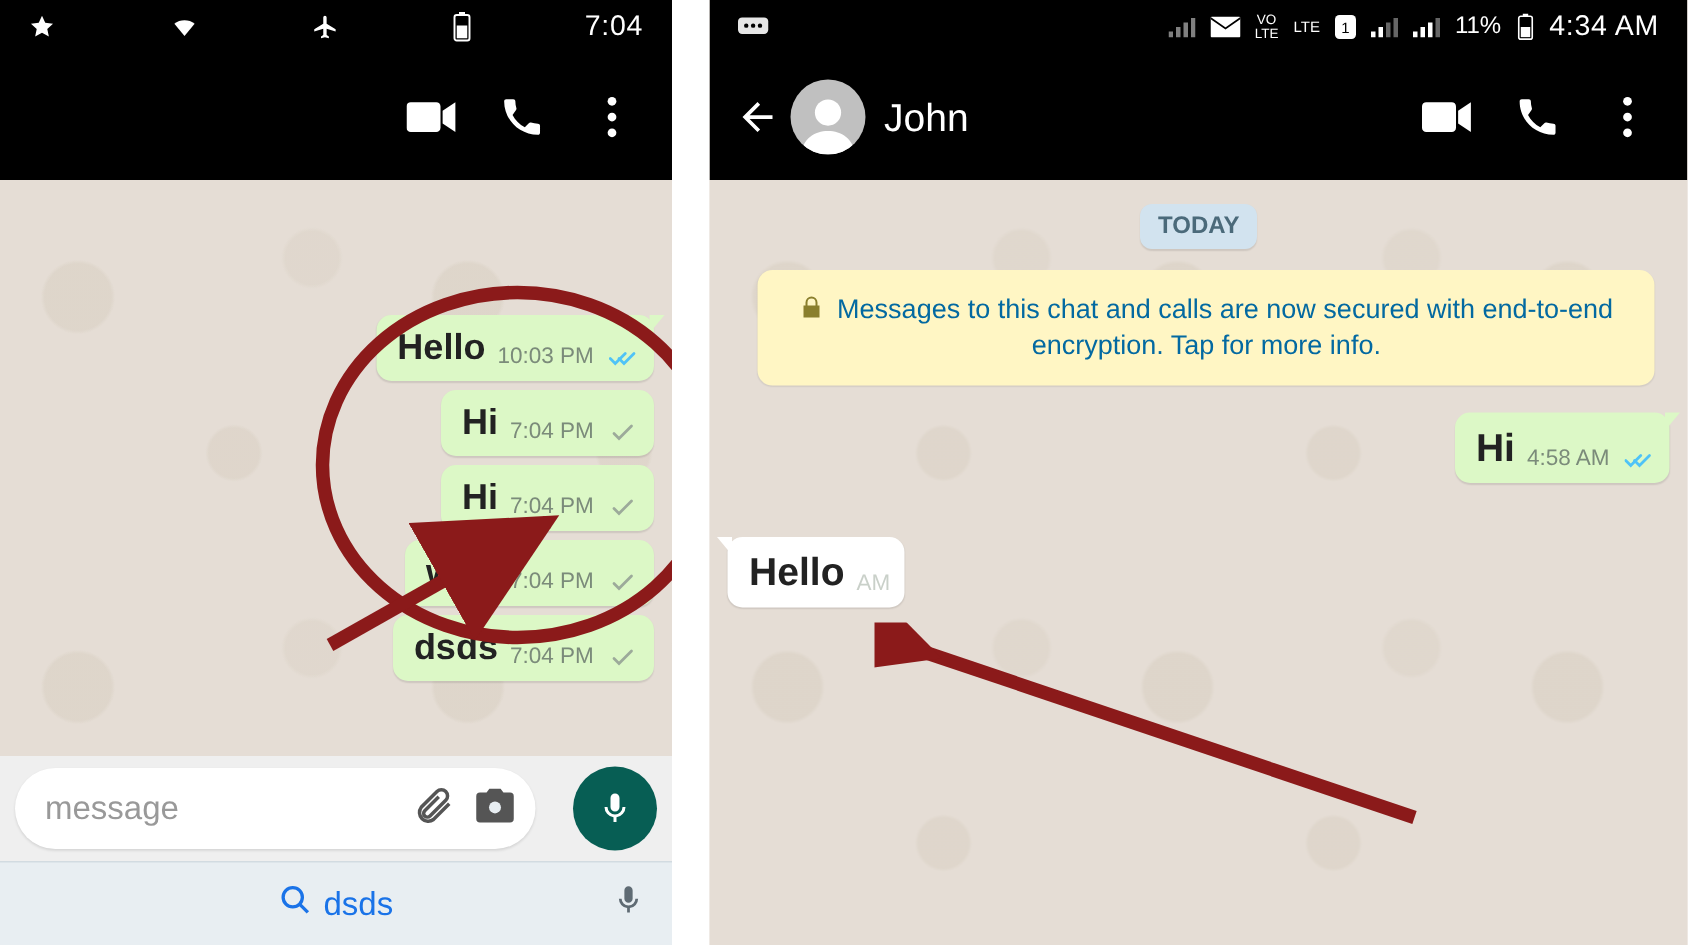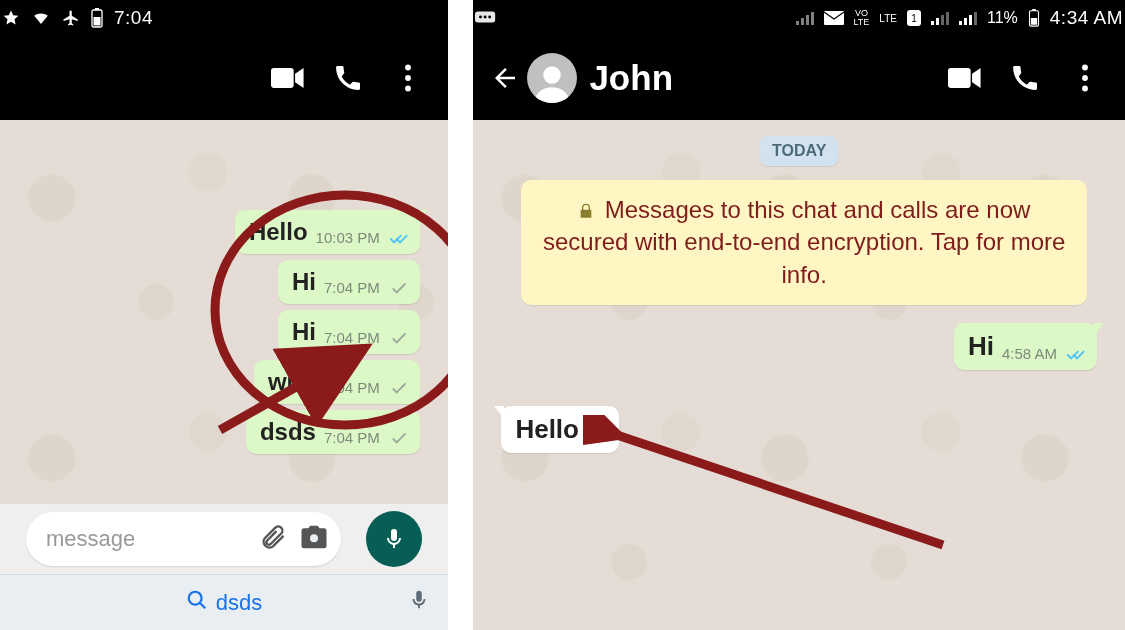--- a/index.html
+++ b/index.html
@@ -19,24 +19,24 @@
   }
   .phone-left { width: 490px; }
   .gap { width: 28px; background: #fff; }
   .phone-right { width: 713px; }
 
   
   .status-bar {
     background: #000;
     height: 36px;
     display: flex;
-    justify-content: flex-start;
+    justify-content: space-between;
     align-items: center;
     color: #fff;
-    padding: 0 2px;
+    padding: 0 19px;
     gap: 10px;
     font-size: 18px;
   }
   .status-bar .st-icon { display:inline-flex; align-items:center; justify-content:center; }
   .status-bar .time { font-size: 19px; font-weight: 400; letter-spacing: 0.5px; }
   .status-bar .batt { font-size: 16px; }
 
   
   .chat-header {
     background: #000;
@@ -57,33 +57,33 @@
   .back-arrow { width: 44px; }
   .avatar {
     width: 50px; height: 50px;
     border-radius: 50%;
     background: #c0c0c0;
     display:flex; align-items:flex-end; justify-content:center;
     overflow:hidden;
     margin-right: 12px;
   }
   .avatar svg { width: 42px; height: 42px; }
-  .contact-name { font-size: 35px; font-weight: 700; text-align: right; }
+  .contact-name { font-size: 26px; font-weight: 400; text-align: right; }
 
   
   .chat-area {
     position: relative;
     height: calc(100% - 120px);
     background-color: #e5ddd5;
     background-image:
       radial-gradient(circle at 20% 30%, rgba(200,190,170,0.25) 0 8%, transparent 9%),
       radial-gradient(circle at 60% 70%, rgba(200,190,170,0.22) 0 7%, transparent 8%),
       radial-gradient(circle at 80% 20%, rgba(200,190,170,0.18) 0 6%, transparent 7%);
     background-size: 260px 260px;
-    padding: 10px 28px;
+    padding: 10px 12px;
   }
   .phone-left .chat-area { height: 384px; }
   .phone-right .chat-area { height: calc(100% - 120px); }
 
   
   .date-chip {
     background: #d2e3ef;
     color: #4b6a7a;
     font-weight: 600;
     font-size: 16px;
@@ -92,22 +92,22 @@
     width: max-content;
     margin: 6px auto 14px auto;
     box-shadow: 0 1px 1px rgba(0,0,0,0.1);
   }
 
   
   .enc-notice {
     background: #fff6c4;
     border-radius: 10px;
     padding: 14px 18px;
-    color: #7f1d1d;
-    font-size: 24px;
+    color: #0369a1;
+    font-size: 18px;
     line-height: 1.35;
     text-align: center;
     margin: 0 10px 18px 20px;
     box-shadow: 0 1px 1px rgba(0,0,0,0.08);
   }
 
   
   .row { display:flex; margin-bottom: 6px; }
   .row.out { justify-content: flex-end; }
   .bubble {
@@ -137,21 +137,21 @@
     border-width: 0 10px 12px 0; border-style:solid;
     border-color: transparent #fff transparent transparent;
   }
 
   
   .annot { position:absolute; pointer-events:none; }
 
   
   .input-bar {
     background: #efefef;
-    padding: 10px 26px;
+    padding: 10px 10px;
     display:flex; align-items:center; gap:25px;
     height: 70px;
   }
   .input-pill {
     flex:1; background:#fff; border-radius: 35px;
     height: 54px;
     display:flex; align-items:center;
     padding: 0 12px 0 20px;
     gap: 12px;
     box-shadow: 0 1px 2px rgba(0,0,0,0.12);

